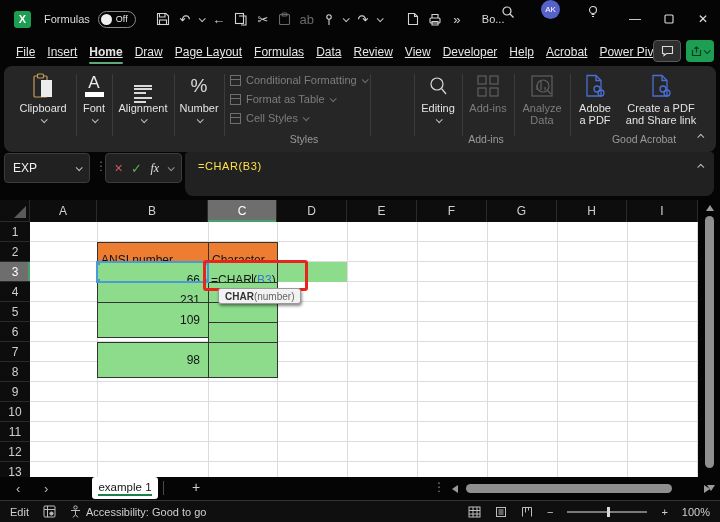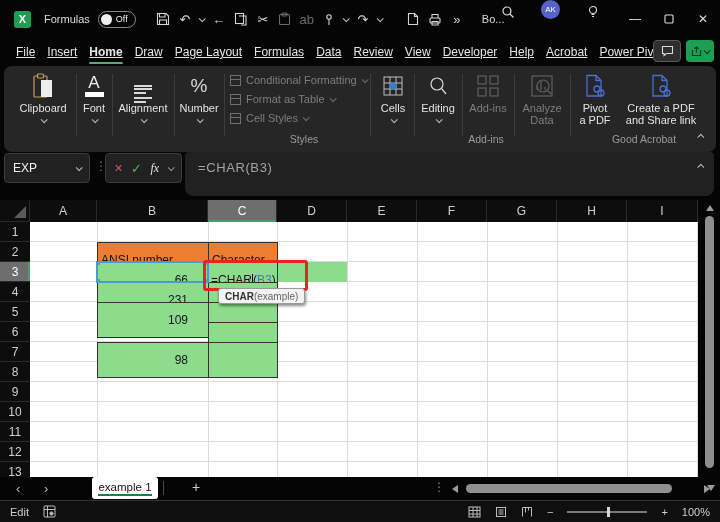--- a/index.html
+++ b/index.html
@@ -55,41 +55,41 @@
 
   
   .namebox { position:absolute; left:4px; top:153px; width:86px; height:30px; background:#212121; border:1px solid #3c3c3c; border-radius:4px; display:flex; align-items:center; padding:0 8px; justify-content:space-between; font-size:12px; color:#f0f0f0; }
   .fdots { position:absolute; left:95px; top:159px; color:#787878; font-size:12px; letter-spacing:0; }
   .fbtns { position:absolute; left:105px; top:153px; width:77px; height:30px; background:#212121; border:1px solid #3c3c3c; border-radius:4px; display:flex; align-items:center; justify-content:space-evenly; }
   .fx-cancel { color:#d05c5c; font-size:14px; }
   .fx-enter { color:#58b35c; font-size:13px; }
   .fx-fx { color:#e0e0e0; font-size:12px; font-style:italic; font-family:"Liberation Serif", serif; }
   .fbtns .chv { border-color:#8f8f8f; }
   .formula-field { position:absolute; left:185px; top:152px; width:529px; height:44px; background:#212121; border-radius:4px 4px 8px 8px; }
-  .formula-text { position:absolute; left:13px; top:8px; font-size:13px; color:#a3a3a3; letter-spacing:.6px; }
+  .formula-text { position:absolute; left:13px; top:8px; font-size:11px; color:#fde047; letter-spacing:.6px; }
   .formula-field .chv { position:absolute; right:10px; top:12px; border-color:#bdbdbd; }
 
   
   .grid { position:absolute; top:200px; left:0; width:720px; height:277px; overflow:hidden; background:#050505; }
   .corner { position:absolute; left:0; top:0; width:30px; height:22px; background:#0d0d0d; border-right:1px solid #2a2a2a; border-bottom:1px solid #2a2a2a; }
   .corner::after { content:""; position:absolute; right:3px; bottom:3px; border-style:solid; border-width:0 0 12px 12px; border-color:transparent transparent #5a5a5a transparent; }
   .colh { position:absolute; top:0; height:22px; background:#0d0d0d; color:#cfd0d0; font-size:12px; display:flex; align-items:center; justify-content:center; border-right:1px solid #2a2a2a; }
   .colh.sel { background:#6e6e6e; color:#fff; }
   .colh.sel::after { content:""; position:absolute; left:0; right:0; bottom:0; height:2px; background:#47a065; }
   .rowh { position:absolute; left:0; width:30px; height:20px; background:#0d0d0d; color:#cfd0d0; font-size:12px; display:flex; align-items:center; justify-content:center; border-bottom:1px solid #2a2a2a; }
   .rowh.sel { background:#6e6e6e; color:#fff; }
   .rowh.sel::after { content:""; position:absolute; right:0; top:0; bottom:0; width:2px; background:#47a065; }
   .sheet { position:absolute; left:30px; top:22px; width:668px; height:255px; background:
       repeating-linear-gradient(to bottom, #ffffff 0 19px, #dcdcdc 19px 20px),
       #fff; }
   .vline { position:absolute; top:22px; height:255px; width:1px; background:#dcdcdc; }
   .cell { position:absolute; height:36px; font-size:12px; color:#141414; display:flex; align-items:center; }
   .cell.orange { background:#ED7D31; border:1px solid #333; padding-left:3px; }
   .cell.green { background:#8CDC8C; border:1px solid #333; }
-  .cell.num { justify-content:flex-end; padding-right:20px; }
+  .cell.num { justify-content:flex-end; padding-right:8px; }
   .d3fill { position:absolute; background:#8CDC8C; }
   .refbox { position:absolute; border:2px solid #4a9ad5; }
   .refbox i { position:absolute; width:4px; height:4px; background:#4a9ad5; }
   .redbox { position:absolute; border:3px solid #E8251D; border-radius:3px; z-index:6; }
   .tooltip { position:absolute; background:#f2f2f2; border:1px solid #9a9a9a; border-radius:3px; box-shadow:1px 2px 3px rgba(0,0,0,.45); font-size:10px; color:#333; display:flex; align-items:center; padding:0 6px; z-index:7; }
   .caret { display:inline-block; width:1px; height:13px; background:#111; vertical-align:-2px; }
   .vscroll { position:absolute; right:3px; top:0; width:15px; height:277px; }
   .vscroll .thumb { position:absolute; left:3px; top:16px; width:9px; height:252px; background:#8f8f8f; border-radius:5px; }
   .tri { width:0; height:0; border-style:solid; }
 
@@ -299,31 +299,20 @@
         <span class="chv"></span>
     </div>
     <div class="styles-row" style="top:46px">
       <span class="sq"></span>
       <span>Cell Styles</span>
         <span class="chv"></span>
     </div>
     <div class="glabel" style="left:300px">Styles</div>
     <div class="rsep" style="left:366px"></div>
 
-    <div class="rgroup" style="left:370px;width:38px">
-      <div class="ric">
-        <svg width="22" height="22" viewBox="0 0 22 22" fill="none" stroke="#bdbdbd" stroke-width="1">
-            <rect x="2" y="2" width="18" height="18"></rect>
-            <path d="M2 8h18M2 14h18M8 2v18M14 2v18"></path>
-            <rect x="8" y="8" width="6" height="6" fill="#2f7fd6" stroke="none"></rect>
-          </svg>
-      </div>
-      <span class="rlbl">Cells</span>
-      <span class="chv rchv"></span>
-    </div>
     <div class="rsep" style="left:410px"></div>
     <div class="rgroup" style="left:412px;width:44px">
       <div class="ric">
         <svg width="20" height="20" viewBox="0 0 20 20" fill="none" stroke="#d9d9d9" stroke-width="1.2">
             <circle cx="9" cy="8" r="6"></circle>
             <path d="M13.5 12.5L18 18"></path>
           </svg>
       </div>
       <span class="rlbl">Editing</span>
       <span class="chv rchv"></span>
@@ -359,21 +348,21 @@
 
     <div class="rgroup" style="left:568px;width:46px">
       <div class="ric">
         <svg width="22" height="24" viewBox="0 0 22 24" fill="none" stroke="#4a6fd4" stroke-width="1.3">
             <path d="M3 1.5h9l5 5V22H3z"></path>
             <path d="M12 1.5v5h5"></path>
             <circle cx="13" cy="15" r="3"></circle>
             <circle cx="17" cy="19" r="3"></circle>
           </svg>
       </div>
-      <span class="rlbl two"><span>Pivot</span><br><span>a PDF</span></span>
+      <span class="rlbl two"><span>Adobe</span><br><span>a PDF</span></span>
     </div>
     <div class="rgroup" style="left:616px;width:82px">
       <div class="ric">
         <svg width="22" height="24" viewBox="0 0 22 24" fill="none" stroke="#4a6fd4" stroke-width="1.3">
             <path d="M3 1.5h9l5 5V22H3z"></path>
             <path d="M12 1.5v5h5"></path>
             <circle cx="13" cy="15" r="3"></circle>
             <circle cx="17" cy="19" r="3"></circle>
           </svg>
       </div>
@@ -461,21 +450,21 @@
       <i style="left:-2px;top:-2px"></i>
         <i style="right:-2px;top:-2px"></i>
         <i style="left:-2px;bottom:-2px"></i>
         <i style="right:-2px;bottom:-2px"></i>
     </div>
 
     <div class="redbox" style="left:203px;top:60px;width:105px;height:31px"></div>
 
     <div class="tooltip" style="left:218px;top:88px;height:16px">
       <b>CHAR</b>
-        <span style="color:#666">(example)</span>
+        <span style="color:#666">(number)</span>
     </div>
 
     <div class="vscroll">
       <div class="tri" style="position:absolute;left:4px;top:5px;border-width:0 4px 6px 4px;border-color:transparent transparent #9a9a9a transparent"></div>
       <div class="thumb"></div>
     </div>
   </div>
 
   <div class="tabbar">
     <span class="tabnav" style="left:16px">‹</span>
@@ -497,20 +486,27 @@
   <div class="statusbar">
     <div class="sb-left">
       <span>Edit</span>
       <span>
         <svg width="13" height="13" viewBox="0 0 13 13" fill="none" stroke="#bdbdbd" stroke-width="1">
             <rect x="1" y="1" width="11" height="11" rx="1"></rect>
             <path d="M1 4.5h11M4.5 1v11"></path>
             <circle cx="8.5" cy="8.5" r="1.6" fill="#bdbdbd"></circle>
           </svg>
       </span>
+      <span class="flex" style="gap:5px">
+        <svg width="11" height="13" viewBox="0 0 11 13" fill="none" stroke="#bdbdbd" stroke-width="1">
+            <circle cx="5.5" cy="2.5" r="1.7"></circle>
+            <path d="M1 5.5h9M5.5 5.5v4M5.5 9.5L3 12.5M5.5 9.5L8 12.5"></path>
+          </svg>
+        <span>Accessibility: Good to go</span>
+      </span>
     </div>
     <div class="sb-right">
       <span>
         <svg width="13" height="12" viewBox="0 0 13 12" fill="none" stroke="#bdbdbd" stroke-width="1">
             <rect x="1" y="1" width="11" height="10"></rect>
             <path d="M1 4.5h11M1 8h11M5 1v10M9 1v10"></path>
           </svg>
       </span>
       <span>
         <svg width="12" height="12" viewBox="0 0 12 12" fill="none" stroke="#bdbdbd" stroke-width="1">

